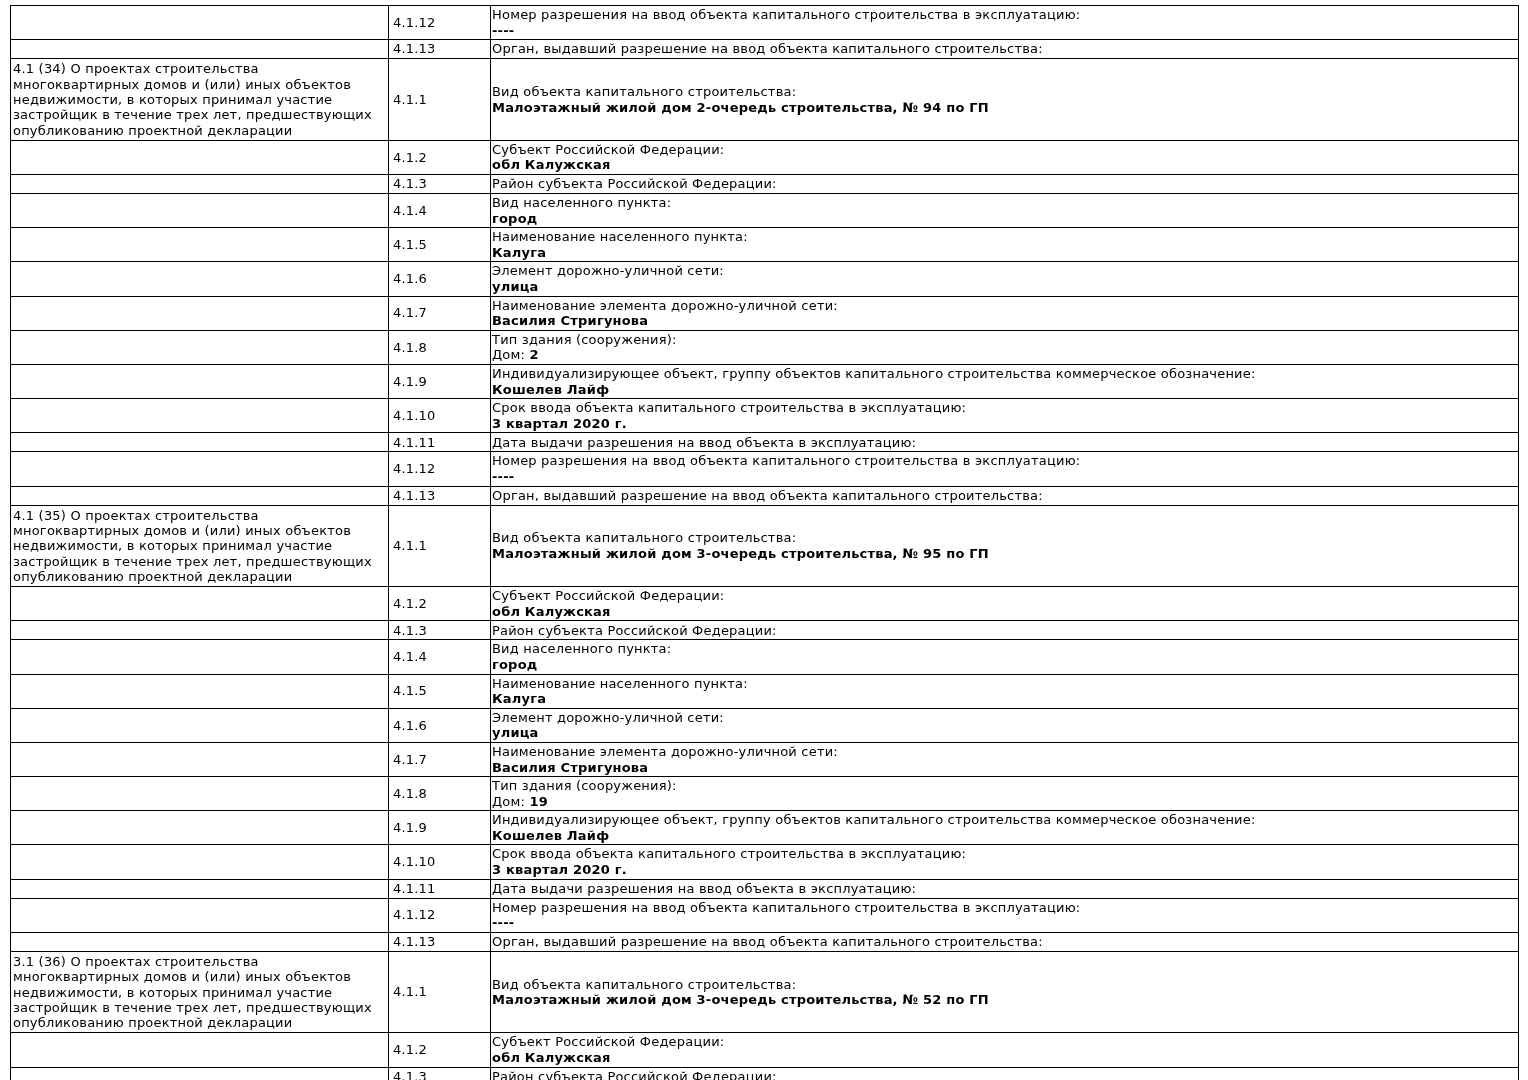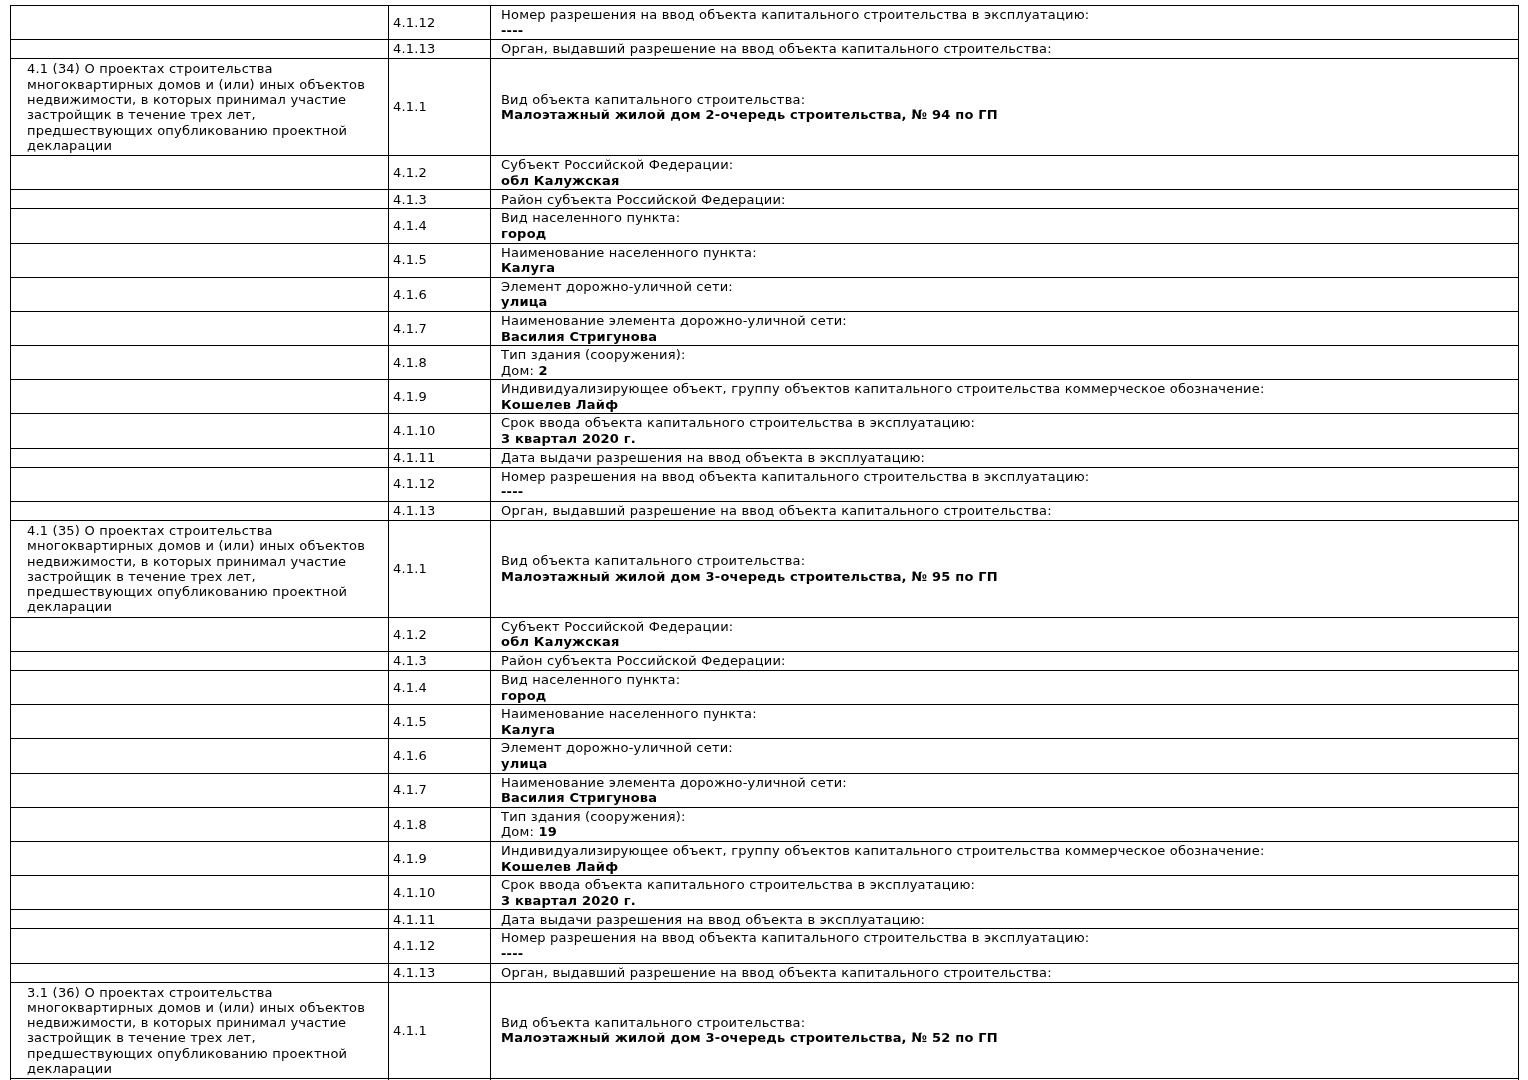--- a/index.html
+++ b/index.html
@@ -32,25 +32,25 @@
   col.c-content { width: 1028px; }
   td {
     border: 1px solid #000000;
     vertical-align: middle;
     padding: 1px 3px;
     line-height: 1.2;
     overflow: hidden;
   }
   td.desc {
     vertical-align: top;
-    padding: 2px 3px 2px 16px;
+    padding: 2px 3px 2px 2px;
     line-height: 1.18;
   }
   td.code-cell { padding-left: 4px; }
-  td.content-cell { padding-left: 10px; }
+  td.content-cell { padding-left: 1px; }
   tr.row-one  { height: 19px; }
   tr.row-two  { height: 32px; }
   tr.row-tall { height: 76px; }
   .label { font-weight: normal; }
   .value-line b, b.value-bold { font-weight: bold; }
 </style>
 </head>
 <body style="background: rgb(255, 255, 255); color: rgb(0, 0, 0);">
 
 <div class="page">

